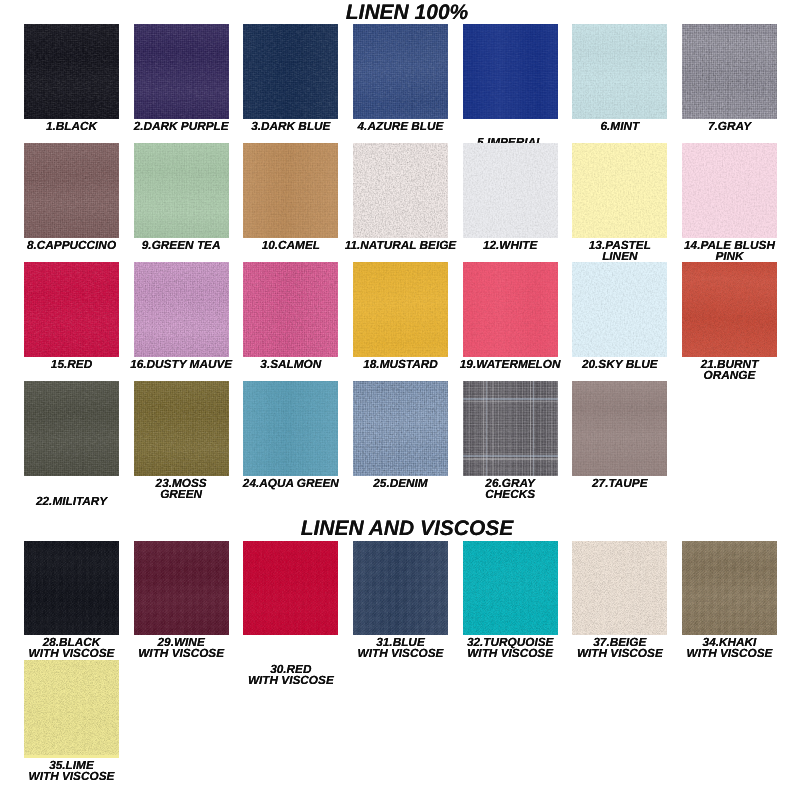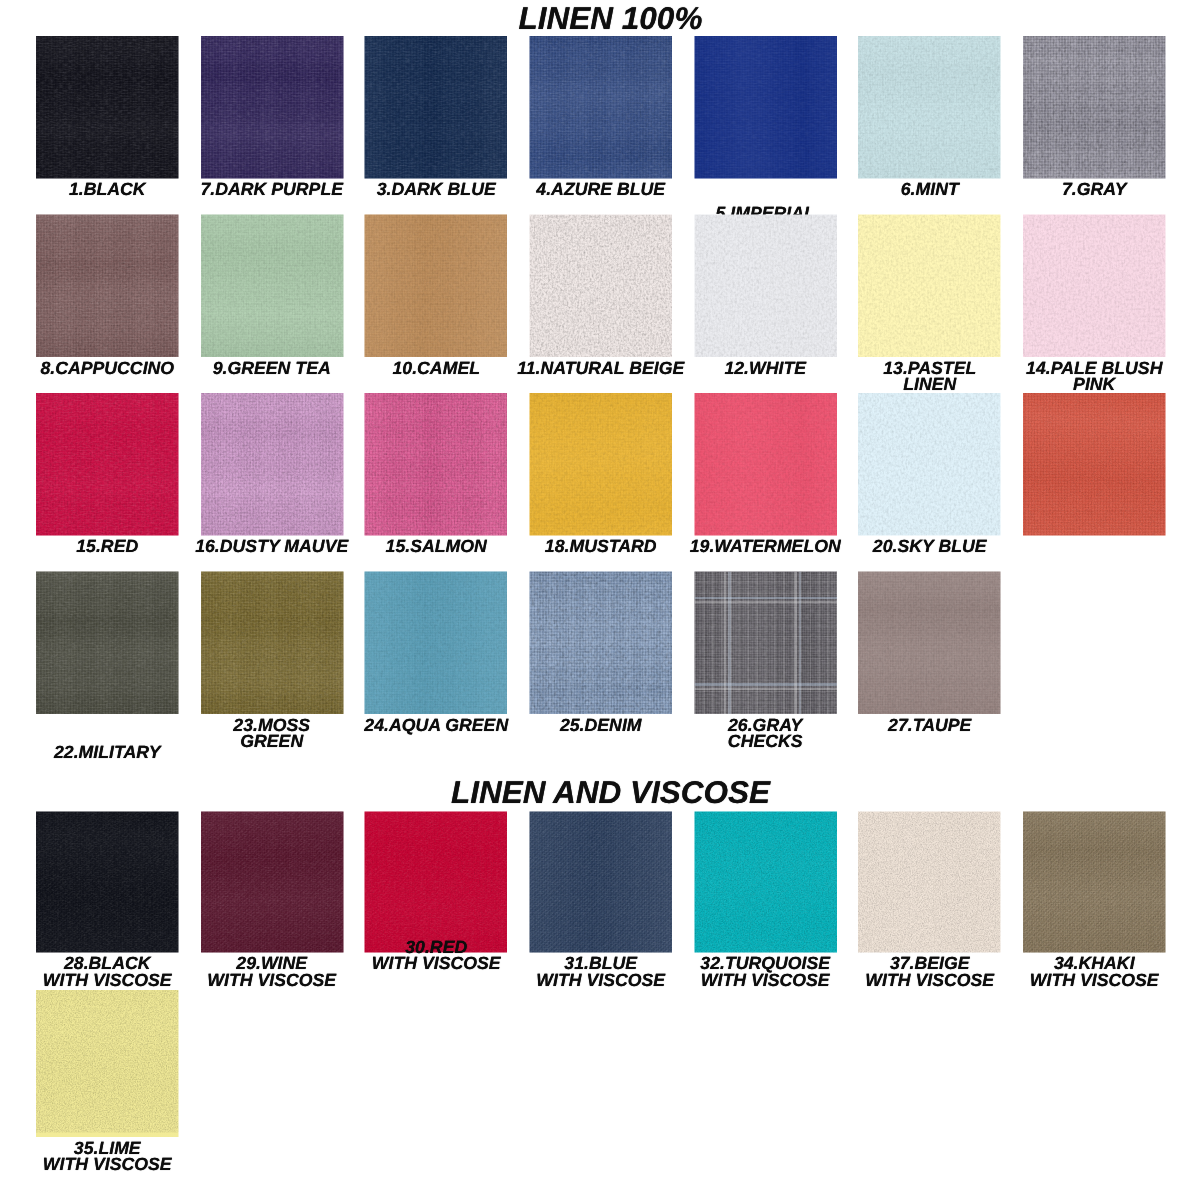--- a/index.html
+++ b/index.html
@@ -80,21 +80,21 @@
           <feColorMatrix type="matrix" values="0 0 0 0 0  0 0 0 0 0  0 0 0 0 0  0.0745 0 0 0 -0.0298"></feColorMatrix>
         </filter>
         <rect width="95" height="95" filter="url(#t2d)"></rect>
         <rect width="95" height="95" filter="url(#t2l)"></rect>
         <rect width="95" height="95" filter="url(#t2s)"></rect>
       </svg>
       <div class="grid" style="opacity:1.00"></div>
       <div class="shade" style="background-image:linear-gradient(2deg, rgba(0,0,0,.035) 0%, rgba(255,255,255,.05) 30%, rgba(0,0,0,.025) 70%, rgba(255,255,255,.04) 100%);opacity:1.00;"></div>
     </div>
 <div class="lbl" style="left:124.17px;top:121.2px;">
-      <div class="lline">7.DARK PURPLE</div>
+      <div class="lline">2.DARK PURPLE</div>
     </div>
 <div class="sw w-plain" style="left:243.33px;top:24px;height:95px;background:#132a50;">
       <svg class="tex">
         <filter id="t3d" x="0" y="0" width="100%" height="100%">
           <feTurbulence type="fractalNoise" baseFrequency="0.72 0.72" numOctaves="3" seed="5" stitchTiles="stitch"></feTurbulence>
           <feColorMatrix type="matrix" values="0 0 0 0 0  0 0 0 0 0  0 0 0 0 0  0.1184 0 0 0 -0.0474"></feColorMatrix>
         </filter>
         <filter id="t3l" x="0" y="0" width="100%" height="100%">
           <feTurbulence type="fractalNoise" baseFrequency="0.324 1.152" numOctaves="3" seed="45" stitchTiles="stitch"></feTurbulence>
           <feColorMatrix type="matrix" values="0 0 0 0 1  0 0 0 0 1  0 0 0 0 1  0.2232 0 0 0 -0.0893"></feColorMatrix>
@@ -443,21 +443,21 @@
           <feColorMatrix type="matrix" values="0 0 0 0 0  0 0 0 0 0  0 0 0 0 0  0.1980 0 0 0 -0.0792"></feColorMatrix>
         </filter>
         <rect width="95" height="95" filter="url(#t17d)"></rect>
         <rect width="95" height="95" filter="url(#t17l)"></rect>
         <rect width="95" height="95" filter="url(#t17s)"></rect>
       </svg>
       <div class="grid" style="opacity:1.00"></div>
       <div class="shade" style="background-image:linear-gradient(92deg, rgba(255,255,255,.045) 0%, rgba(0,0,0,.025) 45%, rgba(255,255,255,.05) 100%);opacity:1.00;"></div>
     </div>
 <div class="lbl" style="left:233.83px;top:359.2px;">
-      <div class="lline">15.SALMON</div>
+      <div class="lline">3.SALMON</div>
     </div>
 <div class="sw w-smooth" style="left:353.00px;top:262px;height:95px;background:#edb735;">
       <svg class="tex">
         <filter id="t18d" x="0" y="0" width="100%" height="100%">
           <feTurbulence type="fractalNoise" baseFrequency="0.62 0.62" numOctaves="2" seed="20" stitchTiles="stitch"></feTurbulence>
           <feColorMatrix type="matrix" values="0 0 0 0 0  0 0 0 0 0  0 0 0 0 0  0.17 0 0 0 -0.0680"></feColorMatrix>
         </filter>
         <filter id="t18l" x="0" y="0" width="100%" height="100%">
           <feTurbulence type="fractalNoise" baseFrequency="0.279 0.992" numOctaves="2" seed="60" stitchTiles="stitch"></feTurbulence>
           <feColorMatrix type="matrix" values="0 0 0 0 1  0 0 0 0 1  0 0 0 0 1  0.0456 0 0 0 -0.0182"></feColorMatrix>
@@ -538,20 +538,24 @@
           <feTurbulence type="fractalNoise" baseFrequency="2.240 0.630" numOctaves="2" seed="103" stitchTiles="stitch"></feTurbulence>
           <feColorMatrix type="matrix" values="0 0 0 0 0  0 0 0 0 0  0 0 0 0 0  0.1210 0 0 0 -0.0484"></feColorMatrix>
         </filter>
         <rect width="95" height="95" filter="url(#t21d)"></rect>
         <rect width="95" height="95" filter="url(#t21l)"></rect>
         <rect width="95" height="95" filter="url(#t21s)"></rect>
       </svg>
       <div class="grid" style="opacity:1.00"></div>
       <div class="shade" style="background-image:linear-gradient(3deg, rgba(255,255,255,.04) 0%, rgba(0,0,0,.03) 40%, rgba(255,255,255,.05) 80%, rgba(0,0,0,.02) 100%);opacity:1.00;"></div>
     </div>
+<div class="lbl" style="left:672.50px;top:359.2px;">
+      <div class="lline">21.BURNT</div>
+      <div class="lline">ORANGE</div>
+    </div>
 <div class="sw w-plain" style="left:24.00px;top:381px;height:95px;background:#4e4f43;">
       <svg class="tex">
         <filter id="t22d" x="0" y="0" width="100%" height="100%">
           <feTurbulence type="fractalNoise" baseFrequency="0.72 0.72" numOctaves="3" seed="24" stitchTiles="stitch"></feTurbulence>
           <feColorMatrix type="matrix" values="0 0 0 0 0  0 0 0 0 0  0 0 0 0 0  0.232 0 0 0 -0.0928"></feColorMatrix>
         </filter>
         <filter id="t22l" x="0" y="0" width="100%" height="100%">
           <feTurbulence type="fractalNoise" baseFrequency="0.324 1.152" numOctaves="3" seed="64" stitchTiles="stitch"></feTurbulence>
           <feColorMatrix type="matrix" values="0 0 0 0 1  0 0 0 0 1  0 0 0 0 1  0.2232 0 0 0 -0.0893"></feColorMatrix>
         </filter>
@@ -756,21 +760,21 @@
           <feTurbulence type="fractalNoise" baseFrequency="2.000 0.562" numOctaves="2" seed="112" stitchTiles="stitch"></feTurbulence>
           <feColorMatrix type="matrix" values="0 0 0 0 0  0 0 0 0 0  0 0 0 0 0  0.0912 0 0 0 -0.0365"></feColorMatrix>
         </filter>
         <rect width="95" height="94" filter="url(#t30d)"></rect>
         <rect width="95" height="94" filter="url(#t30l)"></rect>
         <rect width="95" height="94" filter="url(#t30s)"></rect>
       </svg>
       <div class="grid" style="opacity:0.30"></div>
       <div class="shade" style="background-image:linear-gradient(2deg, rgba(0,0,0,.035) 0%, rgba(255,255,255,.05) 30%, rgba(0,0,0,.025) 70%, rgba(255,255,255,.04) 100%);opacity:0.30;"></div>
     </div>
-<div class="lbl" style="left:233.83px;top:626px;">
+<div class="lbl" style="left:233.83px;top:664px;">
       <div class="lline">30.RED</div>
       <div class="lline">WITH VISCOSE</div>
     </div>
 <div class="sw w-fine" style="left:353.00px;top:541px;height:94px;background:#2a3e5e;">
       <svg class="tex">
         <filter id="t31d" x="0" y="0" width="100%" height="100%">
           <feTurbulence type="fractalNoise" baseFrequency="1.25 1.25" numOctaves="2" seed="33" stitchTiles="stitch"></feTurbulence>
           <feColorMatrix type="matrix" values="0 0 0 0 0  0 0 0 0 0  0 0 0 0 0  0.1492 0 0 0 -0.0597"></feColorMatrix>
         </filter>
         <filter id="t31l" x="0" y="0" width="100%" height="100%">

